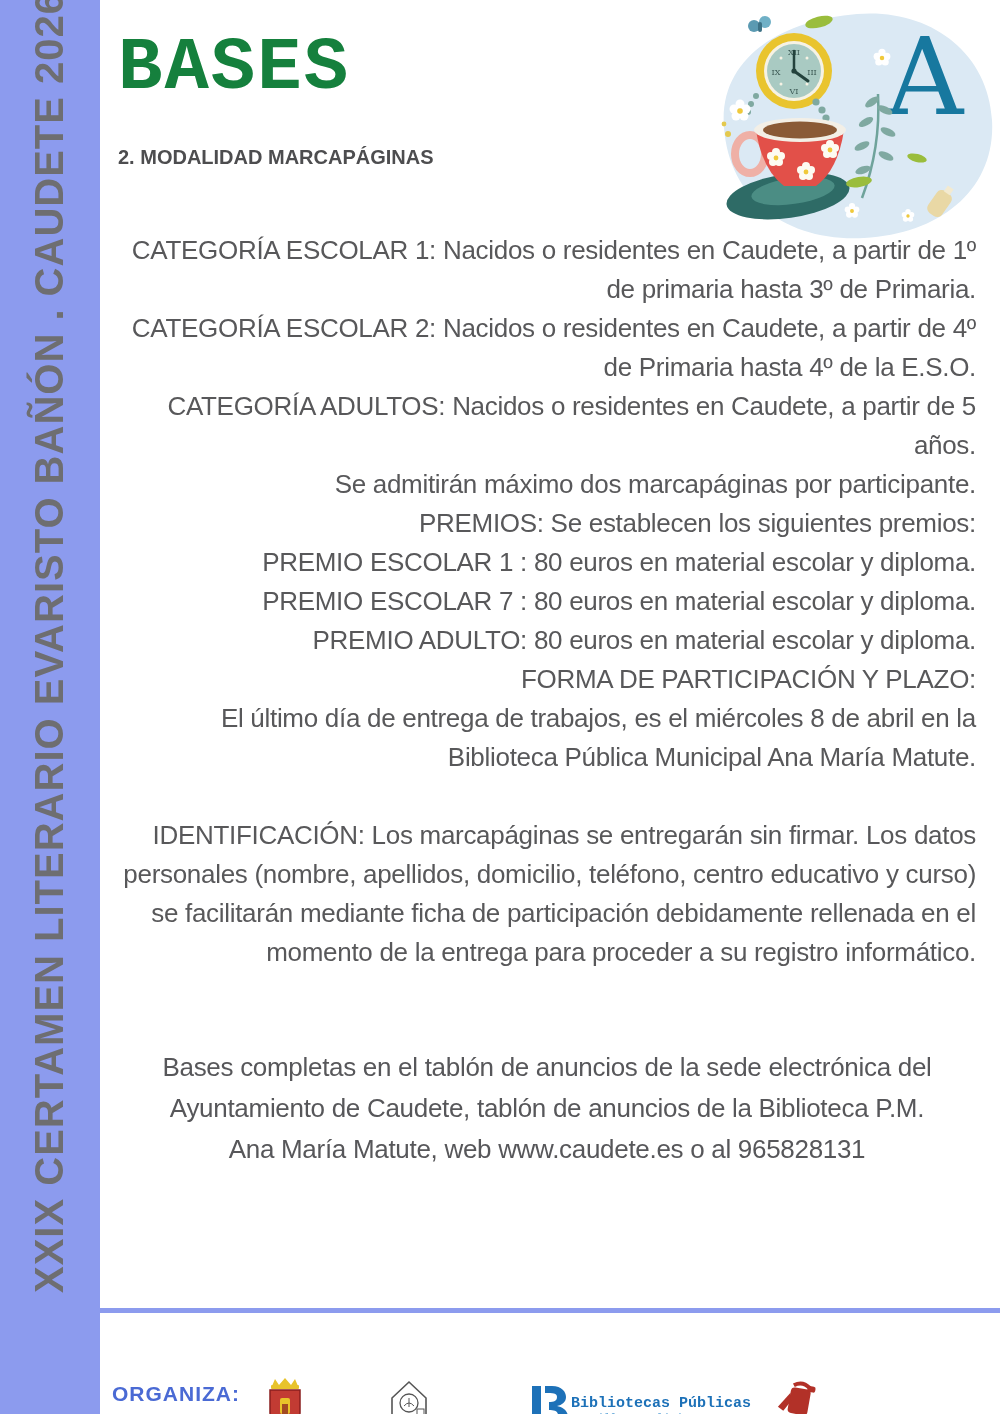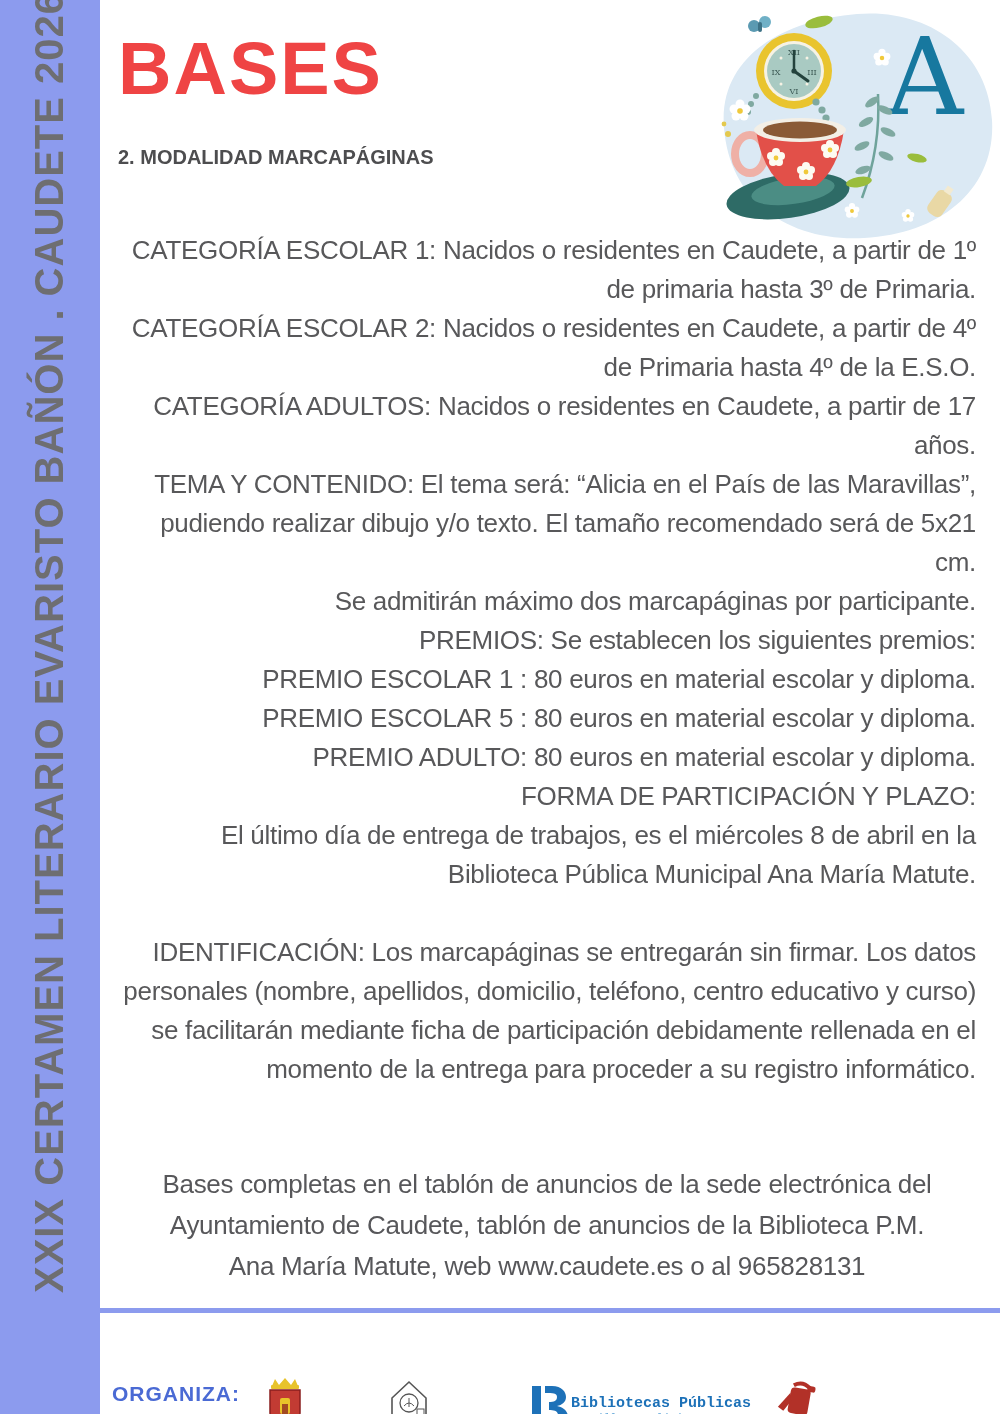--- a/index.html
+++ b/index.html
@@ -17,23 +17,23 @@
   .sidebar-title {
     position:absolute; left:27px; top:1293px; width:1175px;
     transform:rotate(-90deg); transform-origin:0 0;
     font-size:40px; font-weight:bold; letter-spacing:1px;
     color:#6e6e71; white-space:nowrap;
     font-family:"Liberation Sans", sans-serif;
   }
   
   .title {
     position:absolute; left:118px; top:26px;
-    font-family:Liberation Sans, sans-serif;
+    font-family:Liberation Mono, monospace;
     font-size:74px; font-weight:900; letter-spacing:2px;
-    color:#ef4444;
+    color:#15803d;
   }
   .subtitle {
     position:absolute; left:118px; top:146px;
     font-size:20px; font-weight:bold; letter-spacing:0px;
     color:#4d4d4f;
   }
   
   .illustration { position:absolute; left:712px; top:6px; width:282px; height:234px; }
   
   .body-text {
@@ -246,31 +246,30 @@
     </svg>
   </div>
 
   <div class="body-text">
     <div>
 
         <p class="para"> CATEGORÍA ESCOLAR 1: Nacidos o residentes en Caudete, a partir de 1º de primaria hasta 3º de Primaria.</p>
 
         <p class="para">CATEGORÍA ESCOLAR 2: Nacidos o residentes en Caudete, a partir de 4º de Primaria hasta 4º de la E.S.O.</p>
 
-        <p class="para">CATEGORÍA ADULTOS: Nacidos o residentes en Caudete, a partir de 17 años.</p>
-
-        <p class="para">TEMA Y CONTENIDO: El tema será: “Alicia en el País de las Maravillas”, pudiendo realizar dibujo y/o texto. El tamaño recomendado será de 5x21 cm.</p>
+        <p class="para">CATEGORÍA ADULTOS: Nacidos o residentes en Caudete, a partir de 5 años.</p>
+
 
         <p class="para">Se admitirán máximo dos marcapáginas por participante.</p>
 
         <p class="para">PREMIOS: Se establecen los siguientes premios:</p>
 
         <p class="para">PREMIO ESCOLAR 1 : 80 euros en material escolar y diploma.</p>
 
-        <p class="para">PREMIO ESCOLAR 5 : 80 euros en material escolar y diploma.</p>
+        <p class="para">PREMIO ESCOLAR 7 : 80 euros en material escolar y diploma.</p>
 
         <p class="para">PREMIO ADULTO: 80 euros en material escolar y diploma.</p>
 
         <p class="para">FORMA DE PARTICIPACIÓN Y PLAZO:</p>
 
         <p class="para">El último día de entrega de trabajos, es el miércoles 8 de abril en la Biblioteca Pública Municipal Ana María Matute.</p>
 
         <p class="para"></p>
 
         <p class="para">IDENTIFICACIÓN: Los marcapáginas se entregarán sin firmar. Los datos personales (nombre, apellidos, domicilio, teléfono, centro educativo y curso) se facilitarán mediante ficha de participación debidamente rellenada en el momento de la entrega para proceder a su registro informático.</p>

